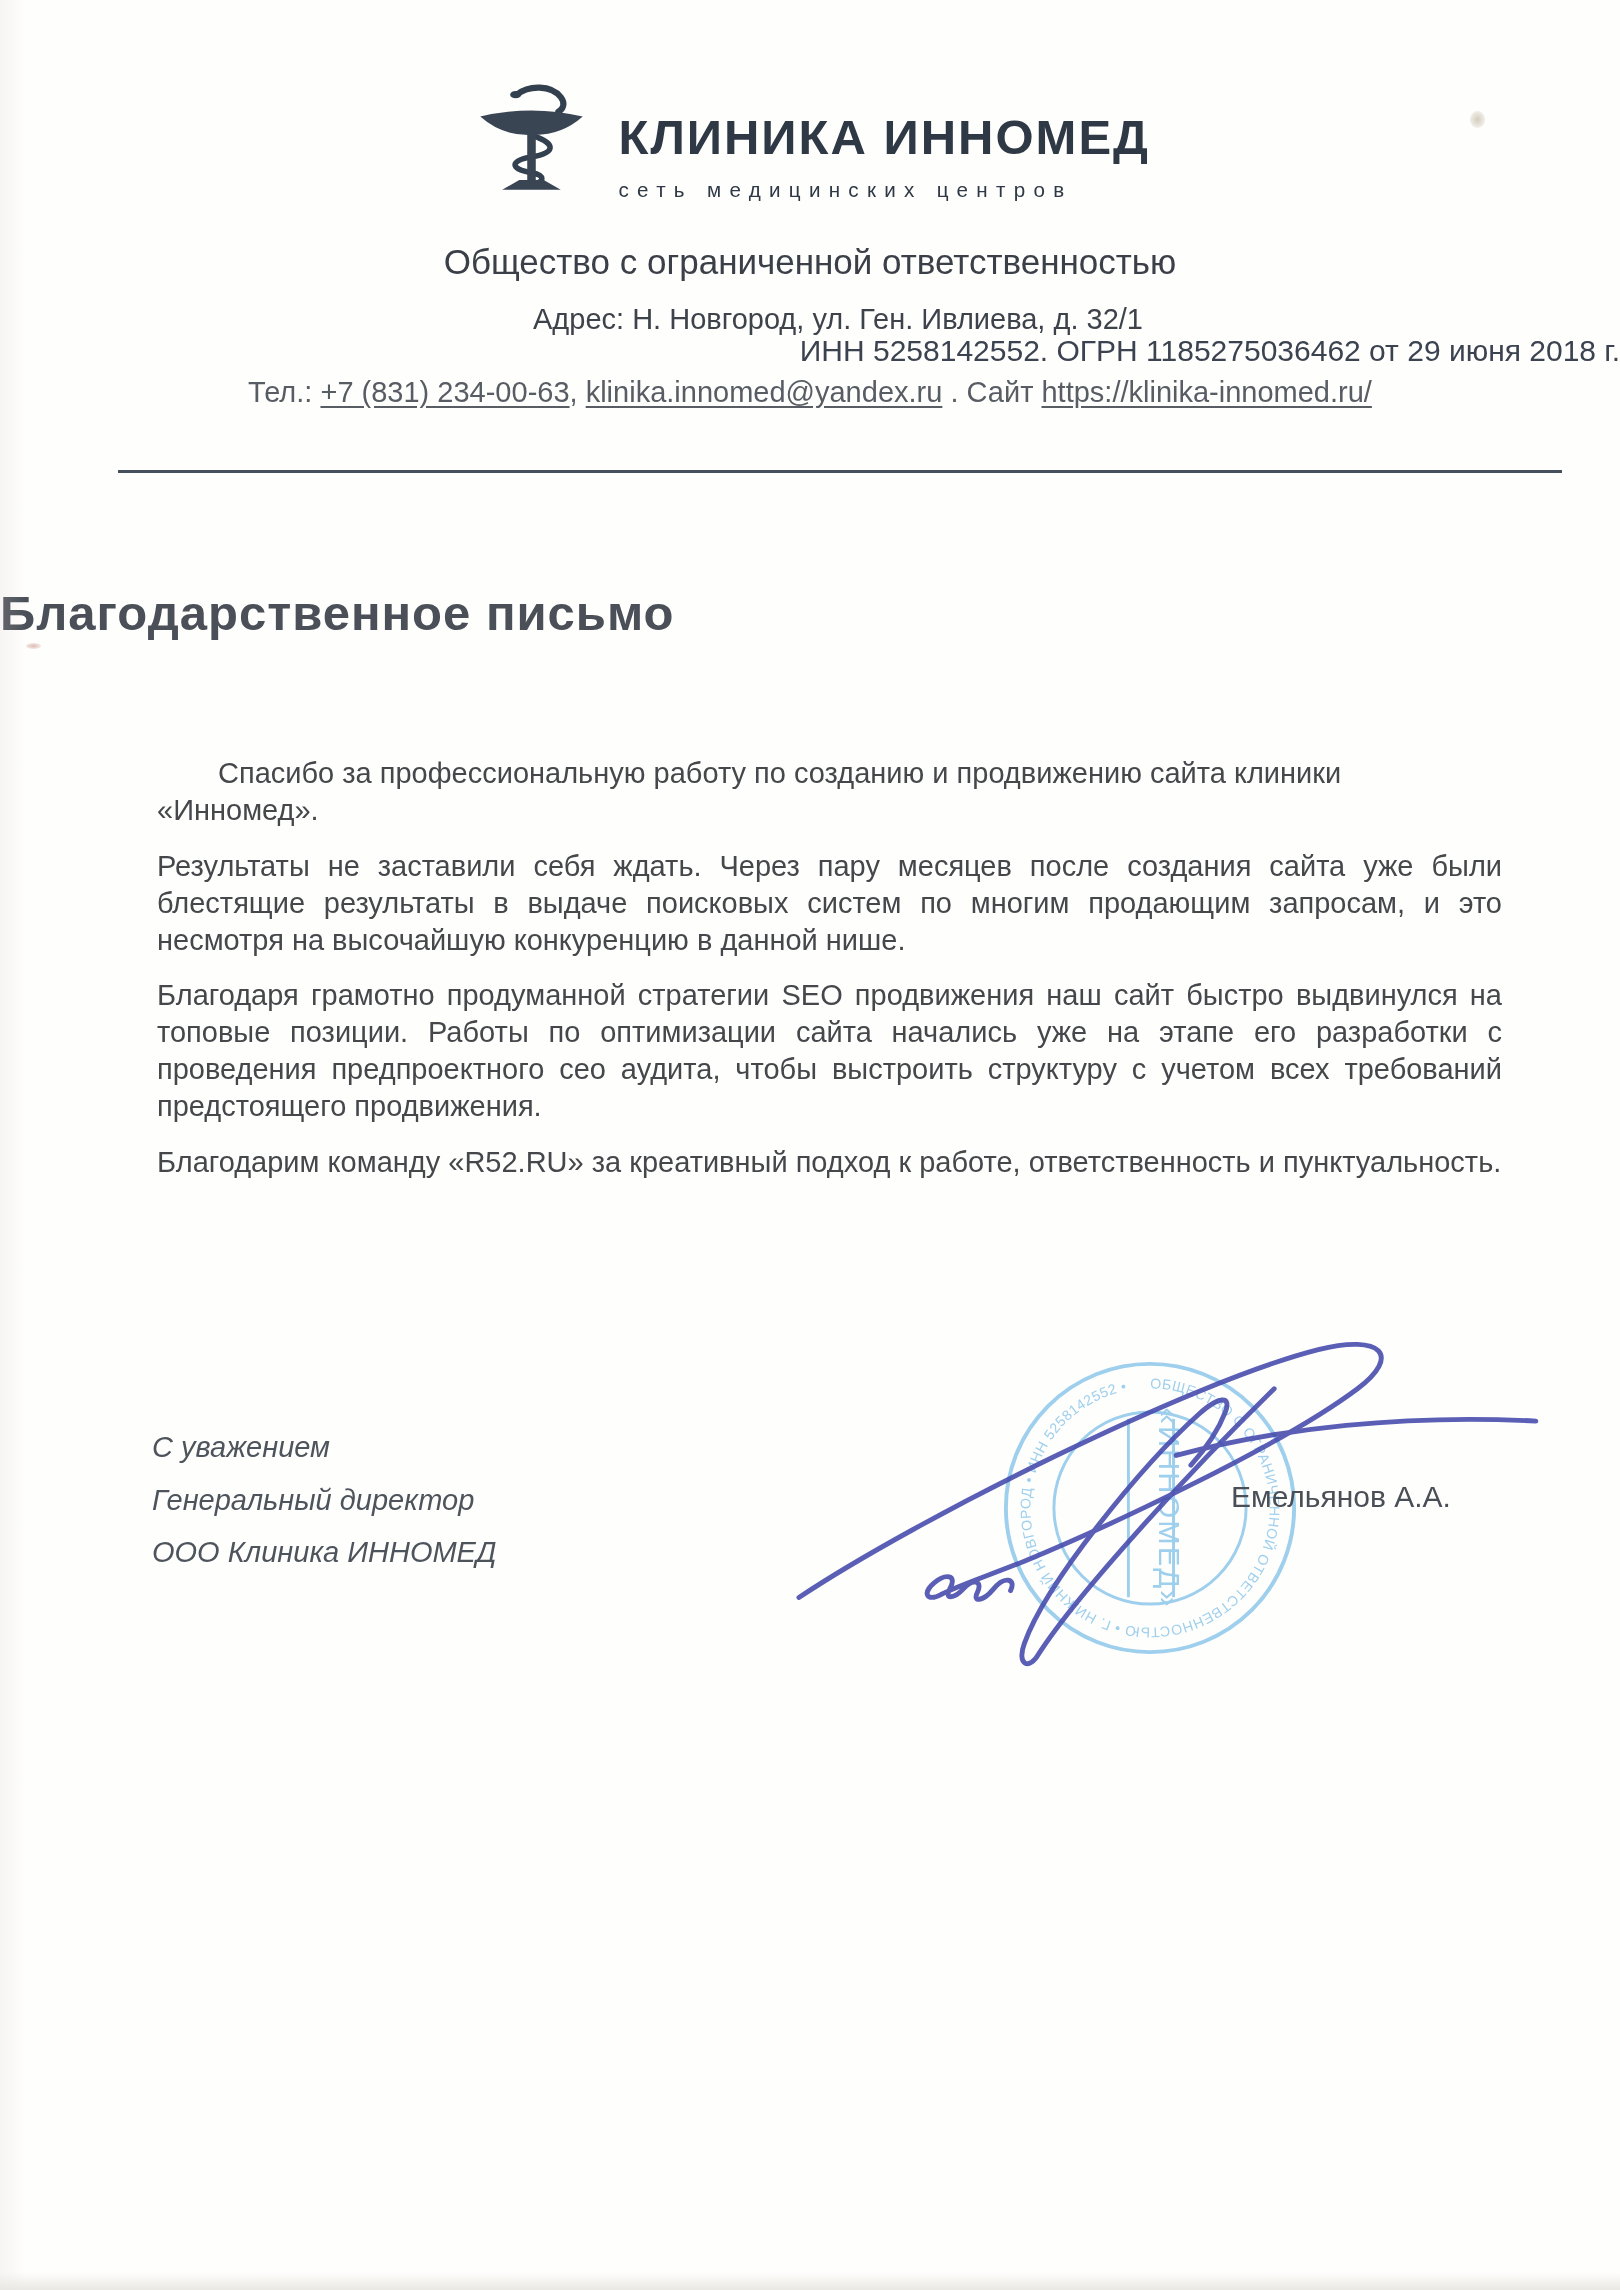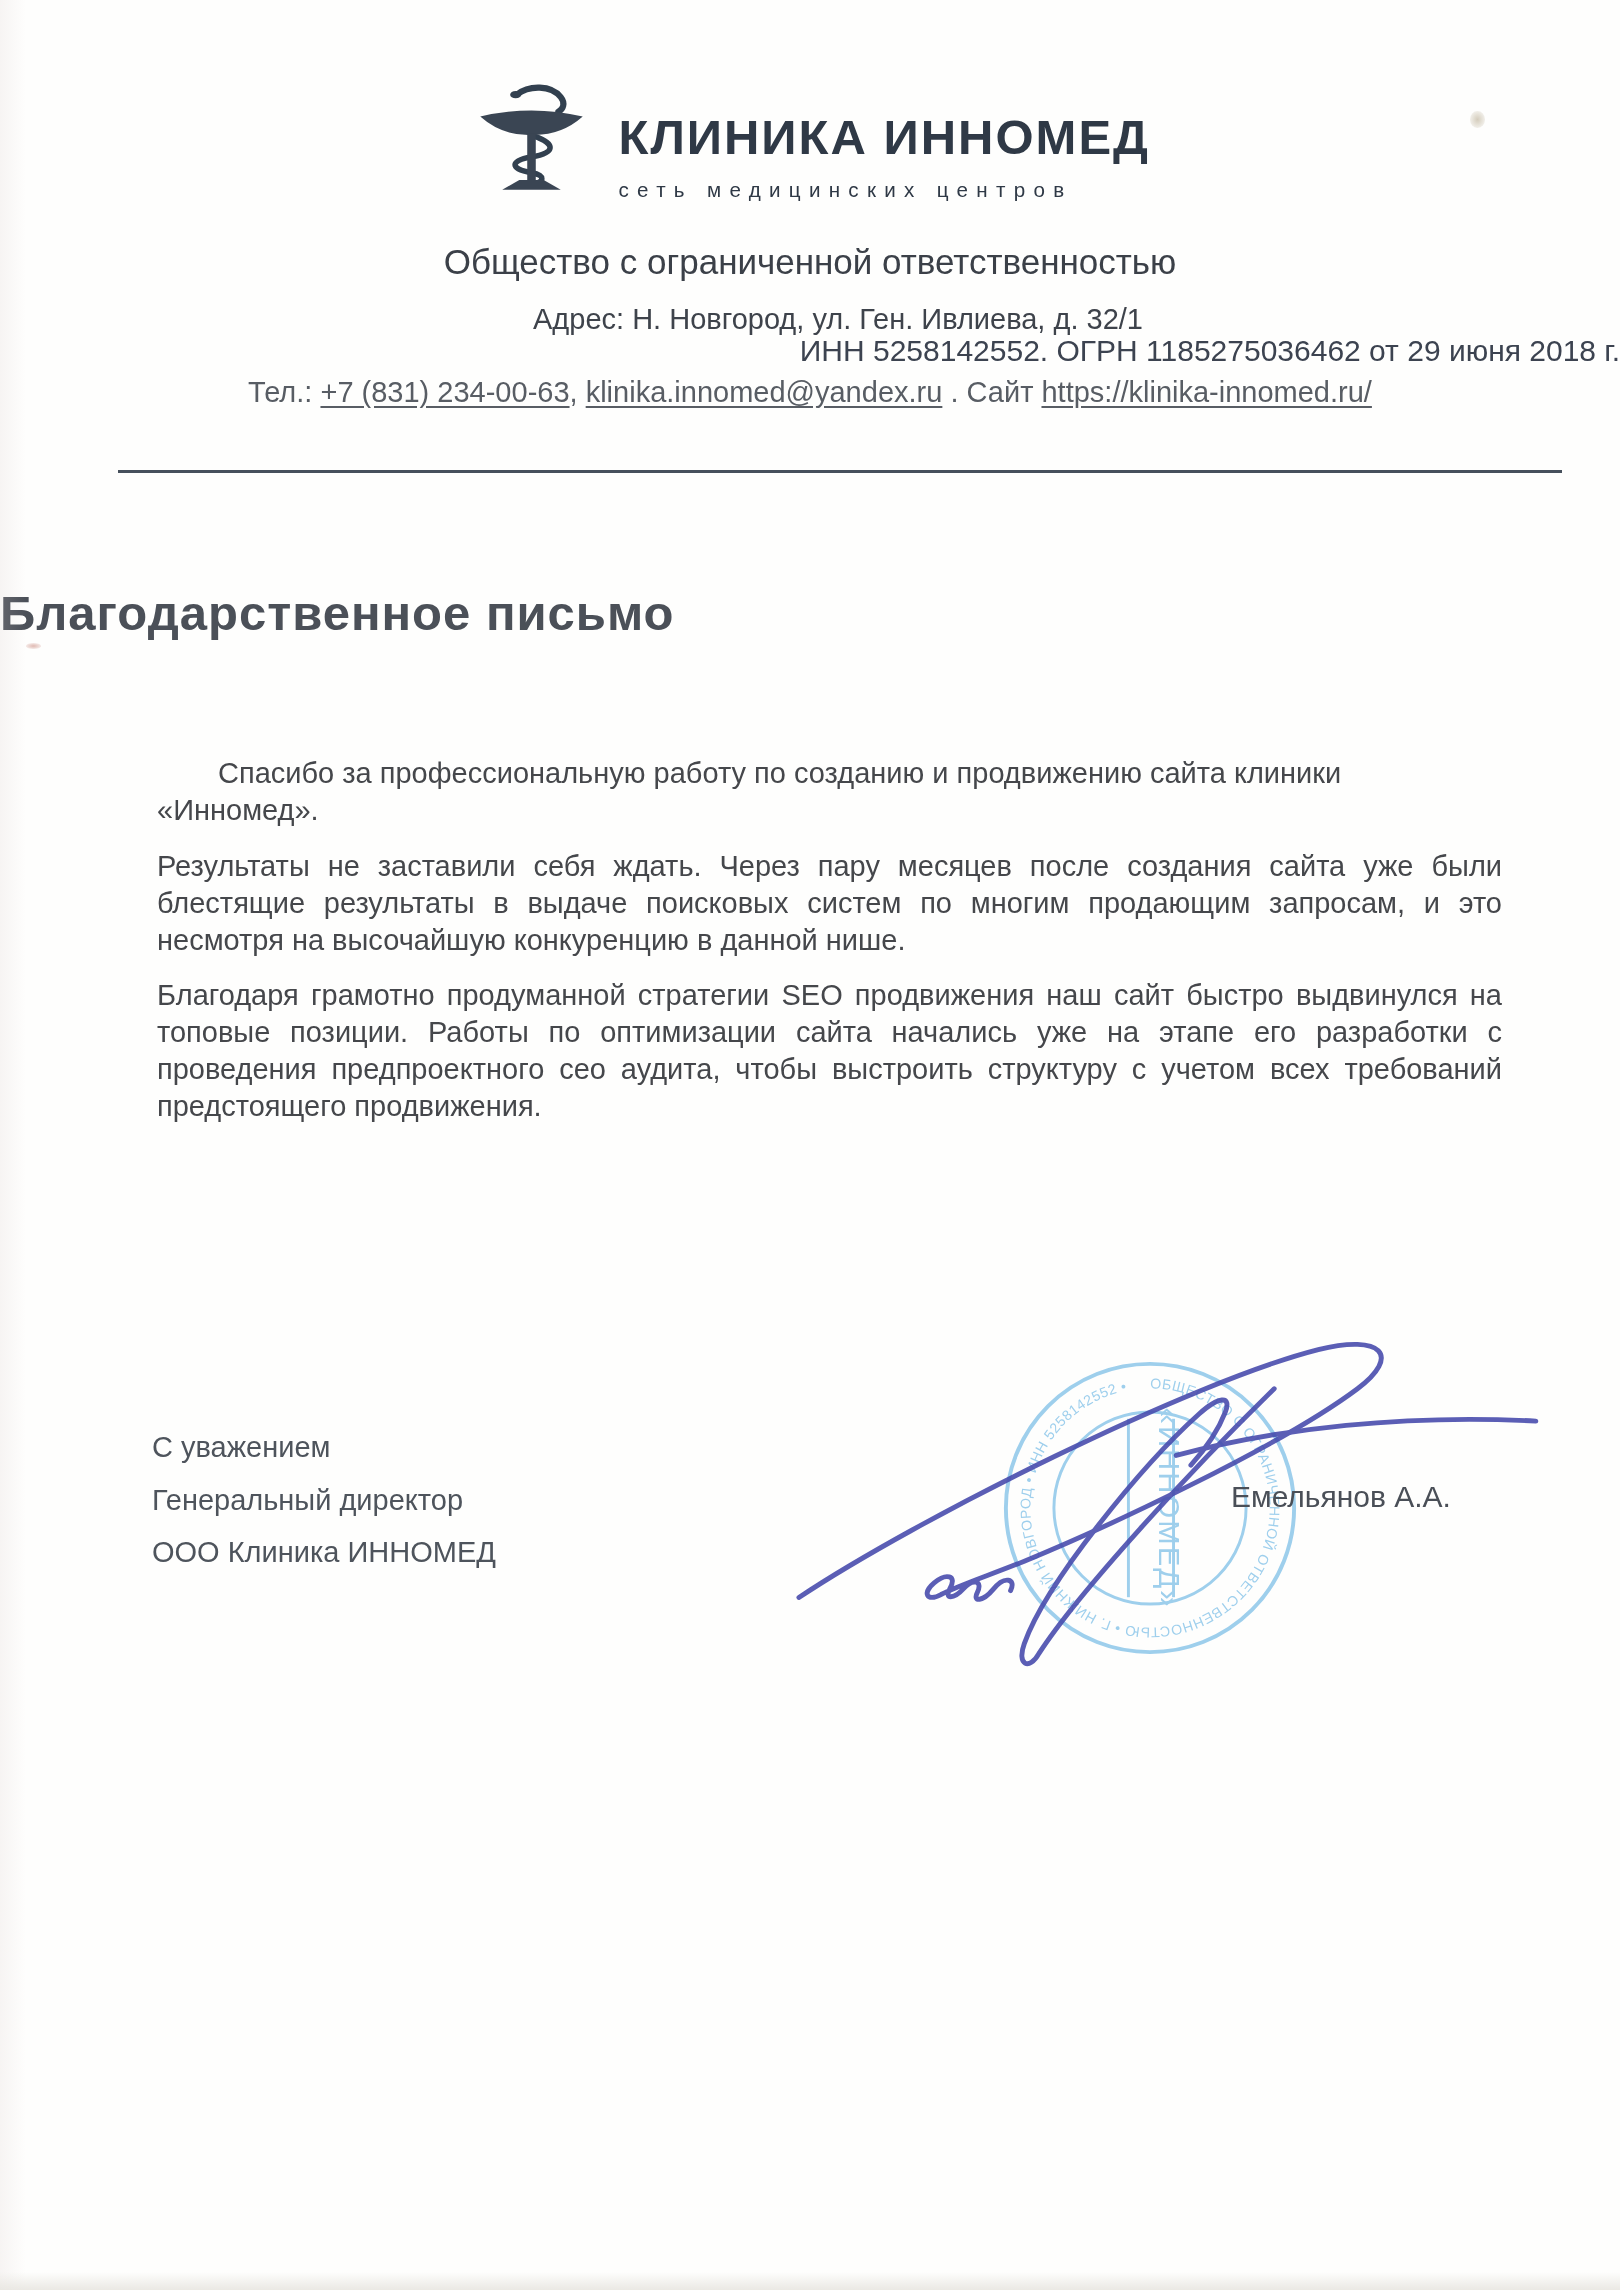--- a/index.html
+++ b/index.html
@@ -39,21 +39,21 @@
     font-size:49px;font-weight:bold;letter-spacing:1px;color:var(--heading,#4b5058);}
 
   .content{position:absolute;top:755px;left:157px;width:1345px;}
   .content p{margin:0 0 18.6px 0;font-size:29px;line-height:37px;
     color:var(--ink,#45474b);text-align:justify;}
   .content p.first{text-indent:61px;text-align:left;}
   .content p.single{text-align:left;}
 
   
   .closing-block{position:absolute;top:1433px;left:152px;font-size:29px;
-    color:#4e545c;}
+    color:#4e545c;font-style:italic;}
   .closing-block div{margin-bottom:23.5px;line-height:29px;}
 
   .stamp{position:absolute;left:1000px;top:1358px;width:300px;height:300px;
     opacity:.6;}
   .signer-name{position:absolute;left:1231px;top:1480px;font-size:30px;
     color:#4a4f57;}
   .signature{position:absolute;left:730px;top:1328px;width:814px;height:343px;}
 
   
   .speck{position:absolute;border-radius:50%;}
@@ -100,20 +100,21 @@
   <div class="contact-line"><span>Тел.: </span><span class="link">+7 (831) 234-00-63</span><span>, </span><span class="link">klinika.innomed@yandex.ru</span><span> . Сайт </span><span class="link">https://klinika-innomed.ru/</span></div>
 
   <div class="divider"></div>
 
   <div class="letter-title">Благодарственное письмо</div>
 
   <div class="content">
     <p class="first">Спасибо за профессиональную работу по созданию и продвижению сайта клиники «Инномед».</p>
     <p>Результаты не заставили себя ждать. Через пару месяцев после создания сайта уже были блестящие результаты в выдаче поисковых систем по многим продающим запросам, и это несмотря на высочайшую конкуренцию в данной нише.</p>
     <p>Благодаря грамотно продуманной стратегии SEO продвижения наш сайт быстро выдвинулся на топовые позиции. Работы по оптимизации сайта начались уже на этапе его разработки с проведения предпроектного сео аудита, чтобы выстроить структуру с учетом всех требований предстоящего продвижения.</p>
+    <p class="single">Благодарим команду «R52.RU» за креативный подход к работе, ответственность и пунктуальность.</p>
   </div>
 
   <div class="closing-block">
     <div>С уважением</div>
     <div>Генеральный директор</div>
     <div>ООО Клиника ИННОМЕД</div>
   </div>
 
   <svg class="stamp" viewBox="0 0 306 306">
     <defs>

